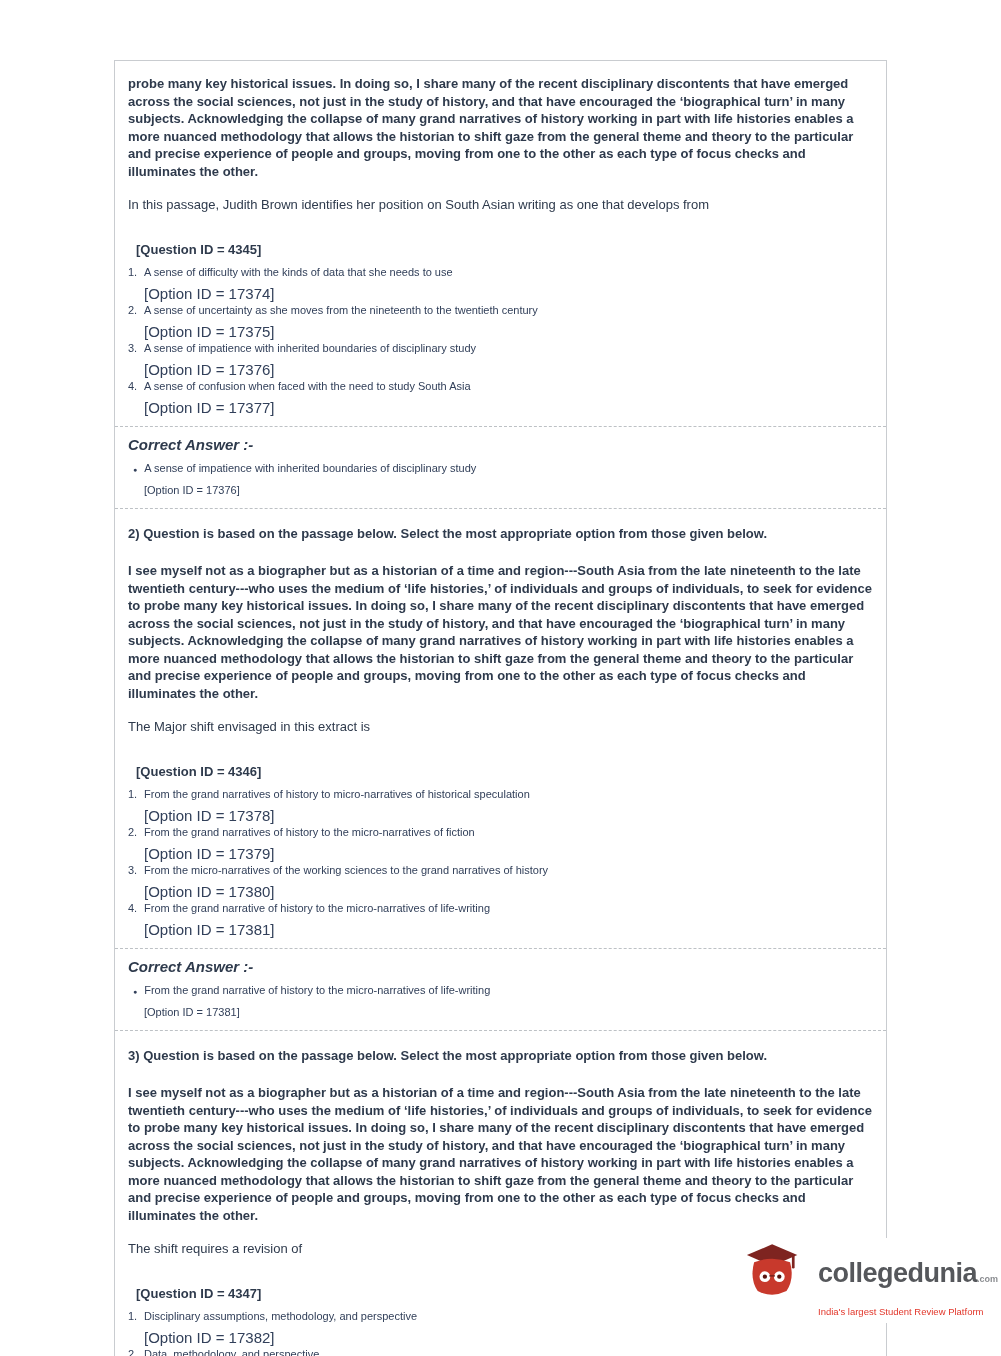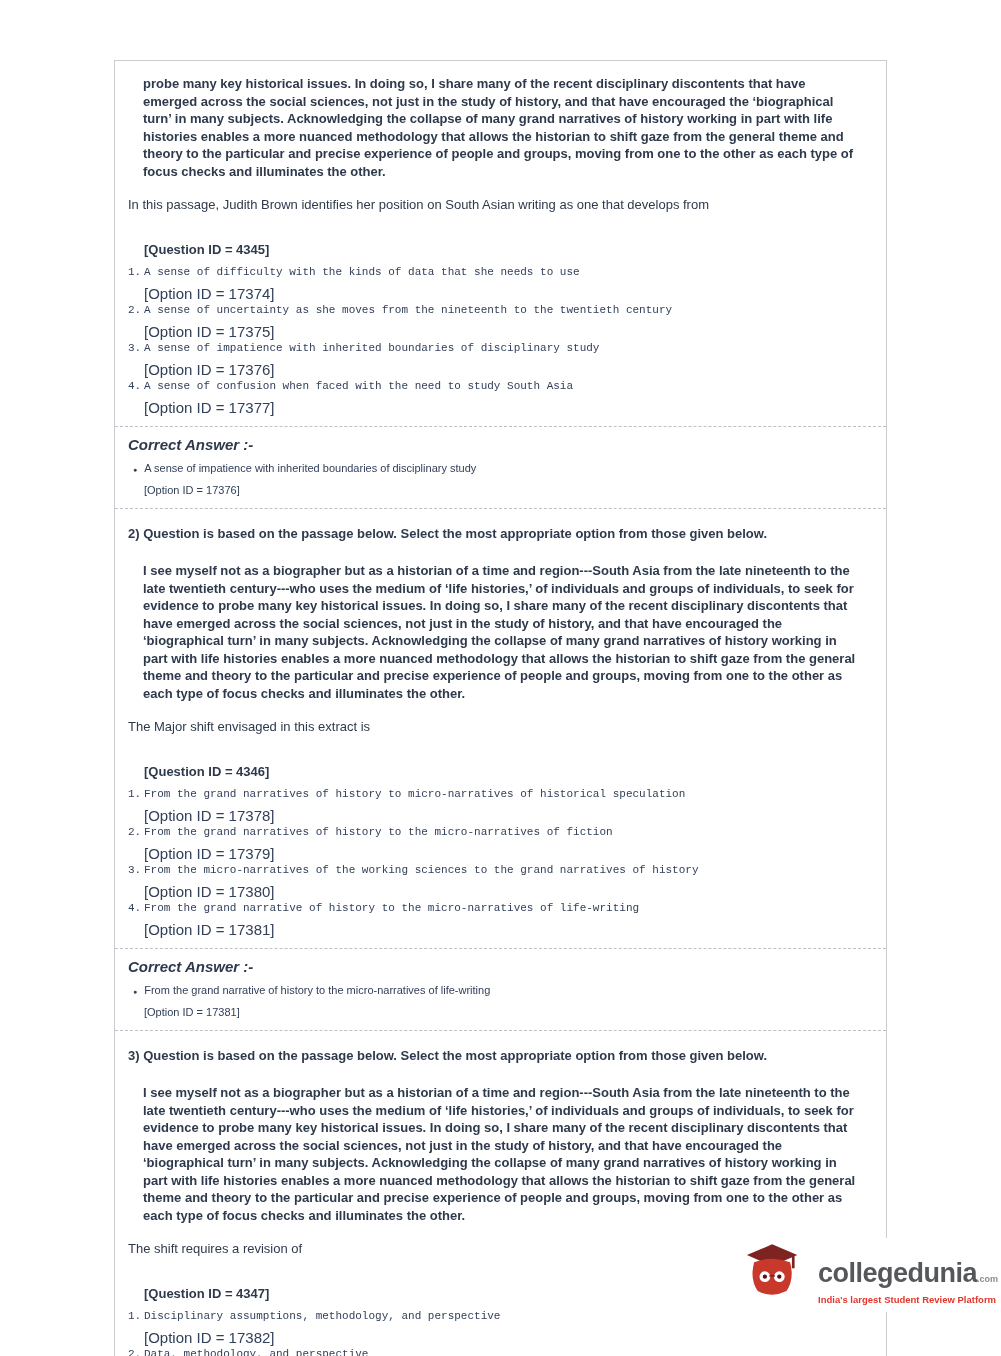--- a/index.html
+++ b/index.html
@@ -26,39 +26,38 @@
   .q-header {
     font-size: 13px;
     font-weight: 700;
     margin: 16px 0 20px;
     line-height: 17.5px;
   }
   .passage {
     font-size: 13px;
     font-weight: 700;
     line-height: 17.5px;
-    margin: 0 15px 16px;
+    margin: 0 0 16px;
   }
   .prompt {
     font-size: 13px;
     font-weight: 400;
     line-height: 17.5px;
     margin: 16px 0 28px;
   }
   .qid {
     font-size: 13px;
     font-weight: 700;
-    margin: 0 16px 9px;
+    margin: 0 8px 9px;
   }
   .option-row { margin-bottom: 3px; }
   .option-line {
     font-size: 11px;
     line-height: 13px;
     color: #32405a;
-    font-family: Liberation Mono, monospace;
   }
   .opt-num { display: inline-block; min-width: 16px; }
   .opt-id {
     font-size: 15px;
     line-height: 13px;
     color: #32405a;
     margin: 8px 0 4px 16px;
   }
   .ca-section {
     border-top: 1px dashed #bdc1c5;
@@ -111,22 +110,22 @@
     line-height: 1;
   }
   .brand-tld {
     font-size: 9px;
     color: #8a8c90;
     font-weight: 700;
   }
   .logo-tagline {
     font-size: 9.5px;
     color: #e2362a;
-    font-weight: 700;
-    margin-top: 7px;
+    font-weight: 400;
+    margin-top: 19px;
     white-space: nowrap;
   }
 </style>
 </head>
 <body>
 
 <div class="sheet">
   <div id="questions-root">
       <div class="question-block">
         <div class="passage">probe many key historical issues. In doing so, I share many of the recent disciplinary discontents that have emerged across the social sciences, not just in the study of history, and that have encouraged the ‘biographical turn’ in many subjects. Acknowledging the collapse of many grand narratives of history working in part with life histories enables a more nuanced methodology that allows the historian to shift gaze from the general theme and theory to the particular and precise experience of people and groups, moving from one to the other as each type of focus checks and illuminates the other.</div>

